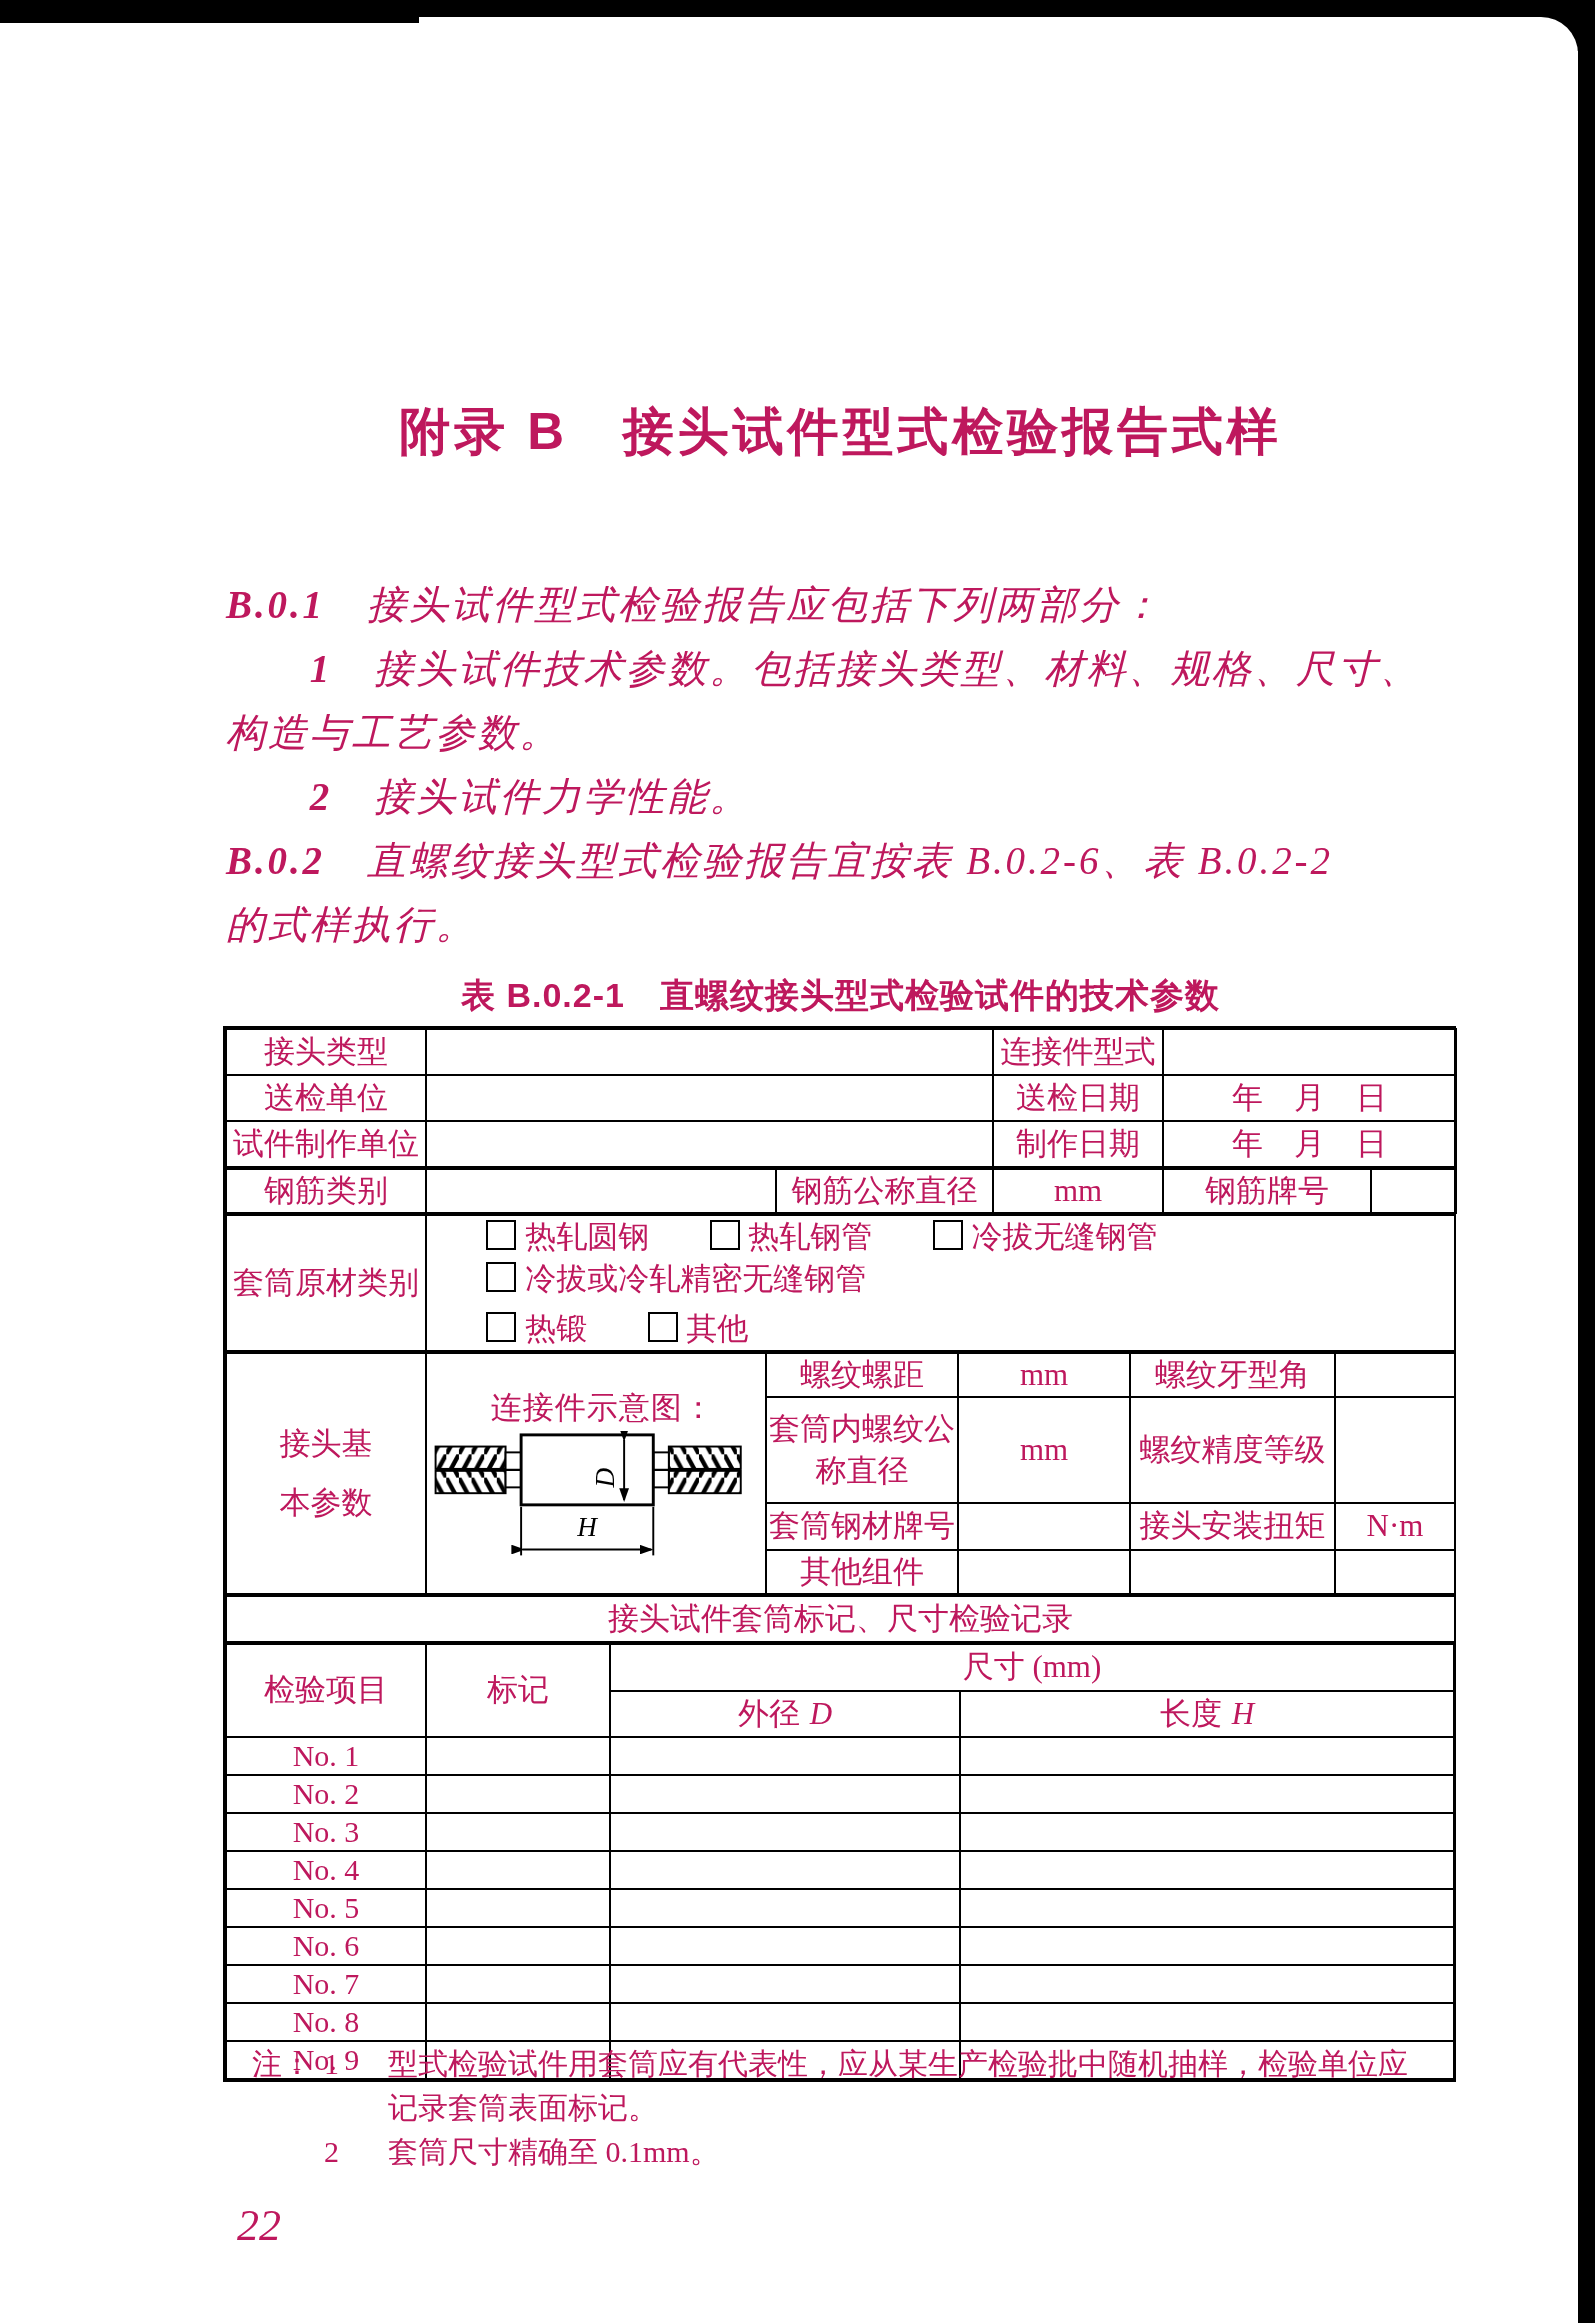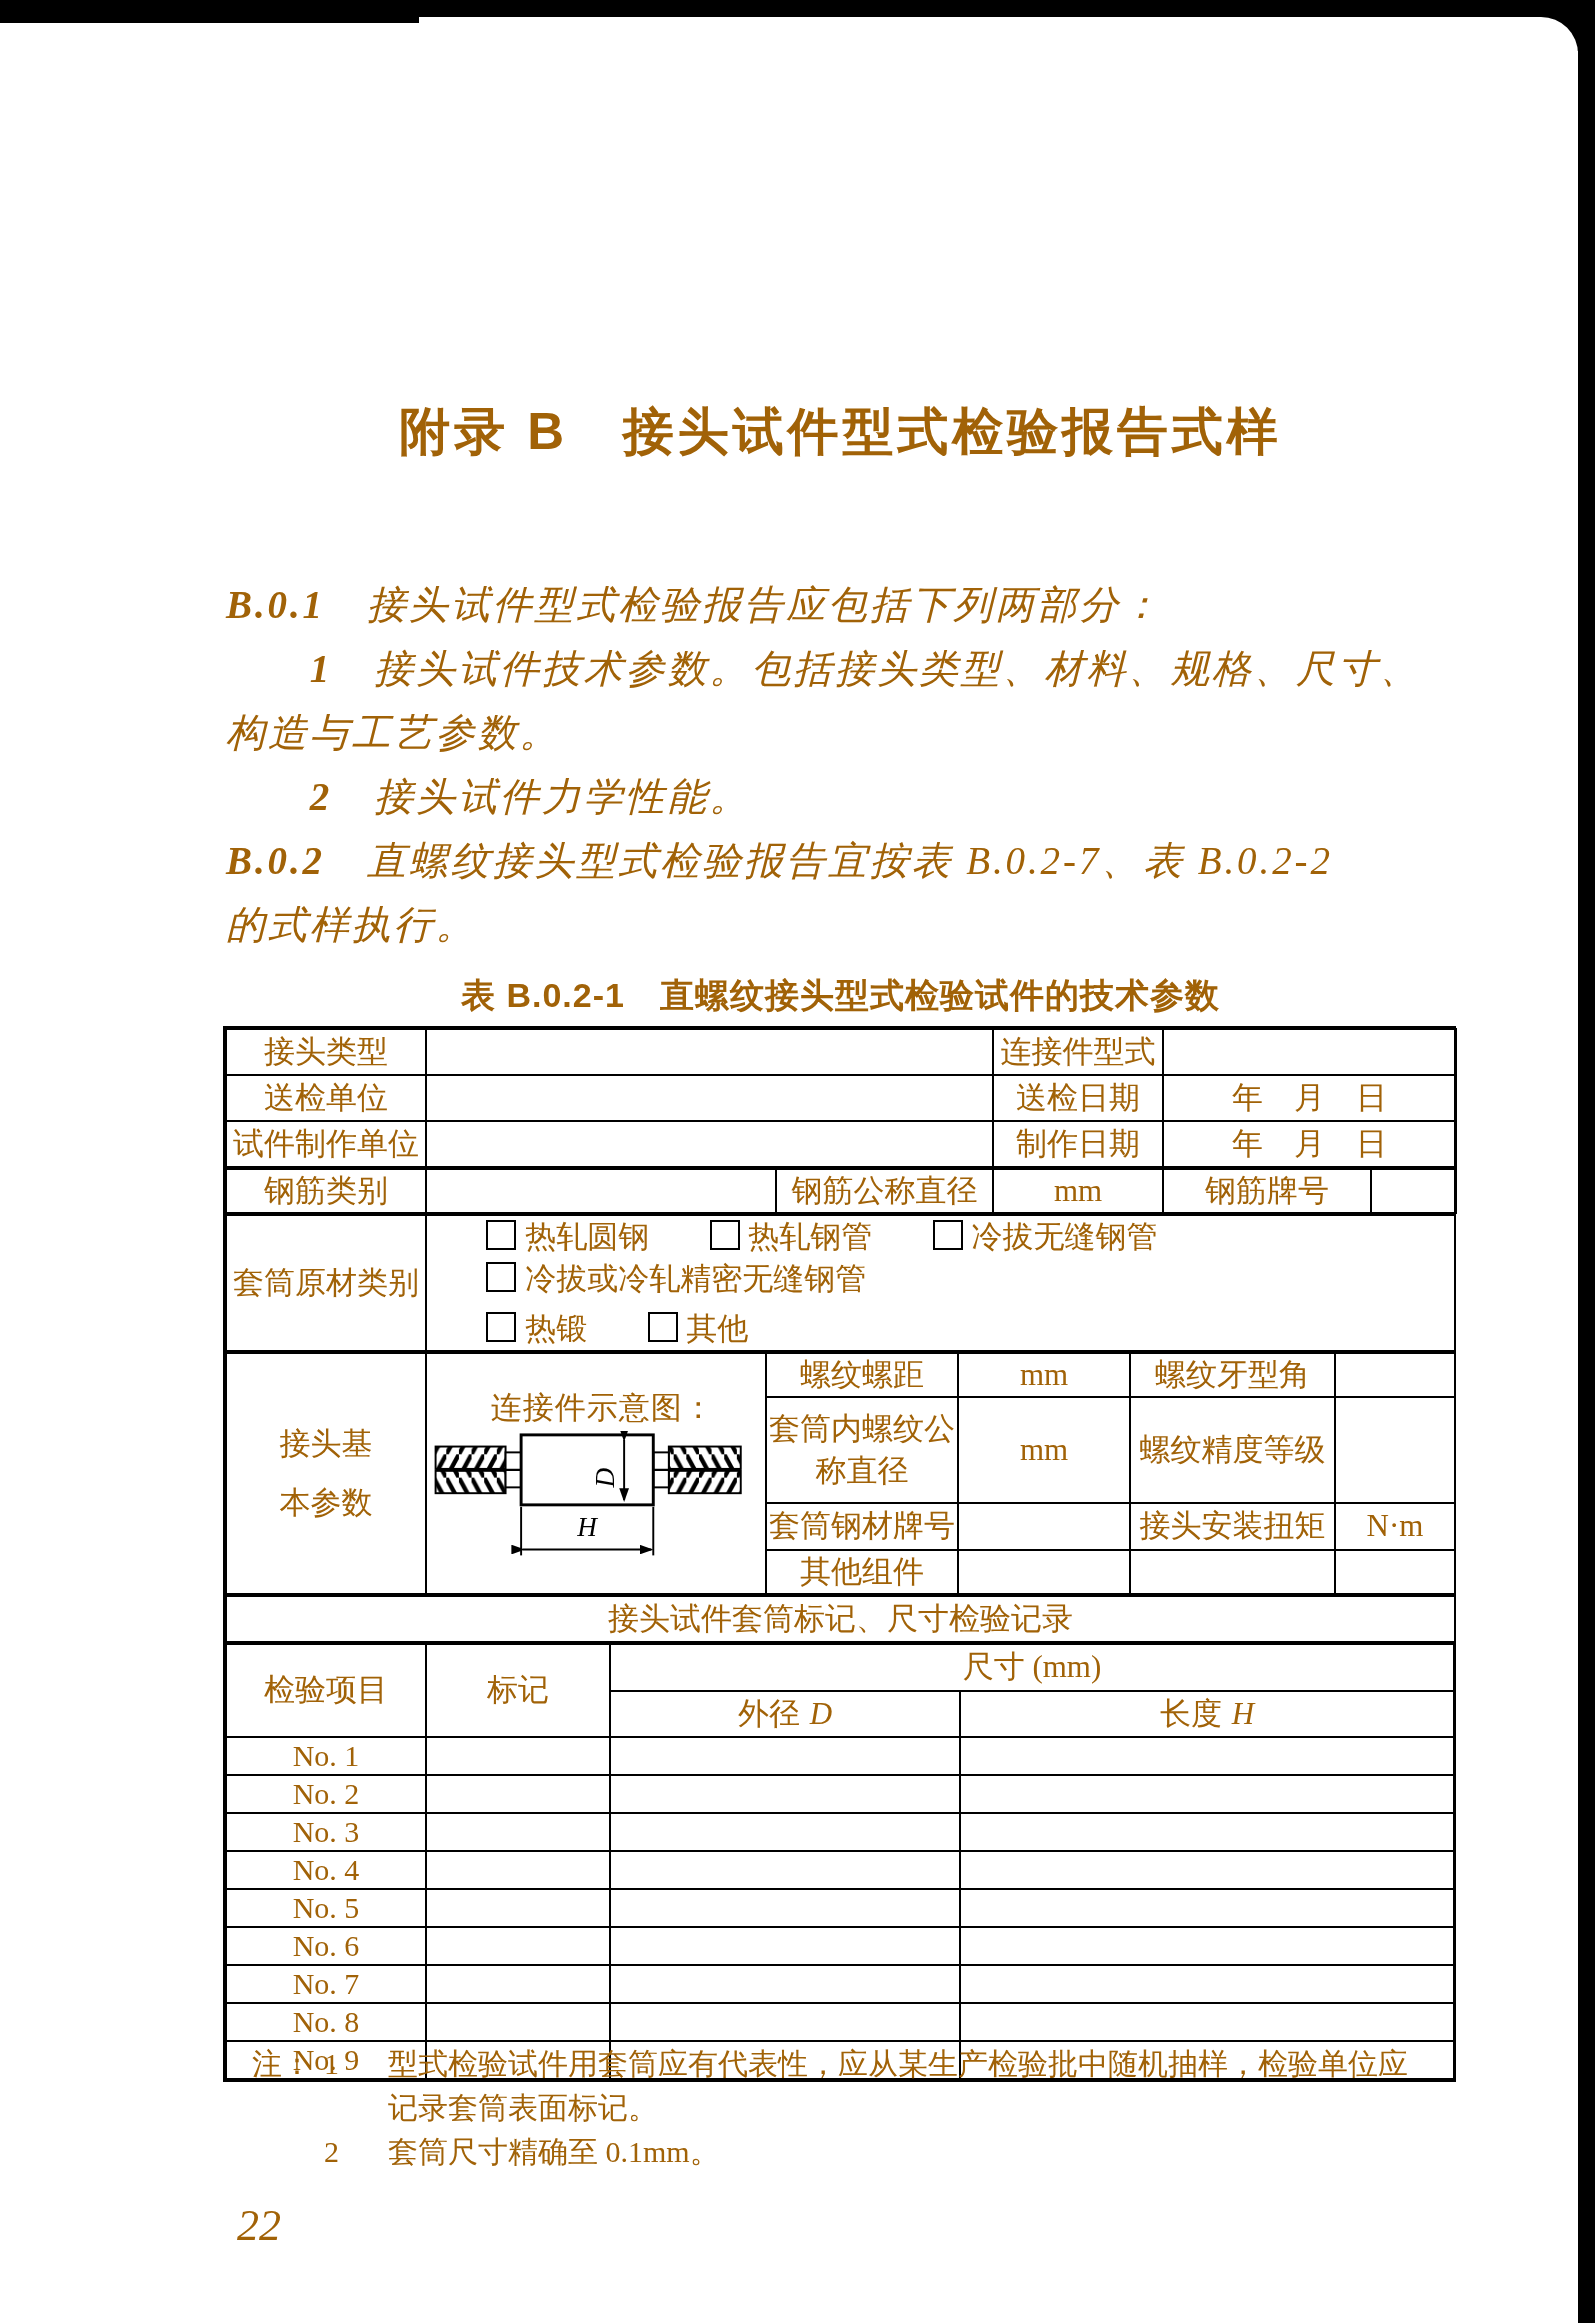--- a/index.html
+++ b/index.html
@@ -1,17 +1,17 @@
 <!DOCTYPE html>
 <html><head>
 <meta charset="utf-8">
 <style>
   html,body{margin:0;padding:0;background:#e8e8e8;}
   .page{position:relative;width:1596px;height:2323px;background:#ffffff;overflow:hidden;
-        font-family:"Liberation Serif","DejaVu Serif",serif;color:#a16207;}
+        font-family:"Liberation Serif","DejaVu Serif",serif;color:#be185d;}
   
   .band-top{position:absolute;left:0;top:0;width:1556px;height:16.6px;background:#000;}
   .band-top2{position:absolute;left:0;top:0;width:419px;height:23.4px;background:#000;}
   .strip-right{position:absolute;right:0;top:0;width:18.5px;height:2323px;background:#000;}
   .corner-tr{position:absolute;right:0;top:0;width:86px;height:51px;background:#000;}
   .corner-tr-mask{position:absolute;right:18.5px;top:16.6px;width:70px;height:37px;background:#fff;
         border-top-right-radius:45px;}
   
   .doc-title{position:absolute;left:226px;top:398px;width:1229px;text-align:center;
         font-family:"Liberation Sans","DejaVu Sans",sans-serif;
@@ -66,21 +66,21 @@
   <div class="corner-tr-mask"></div>
   <div class="strip-right"></div>
 
   <div class="doc-title">附录 B　接头试件型式检验报告式样</div>
 
   <div class="body-block">
     <div class="body-line"><b class="plabel">B.0.1</b><span>　接头试件型式检验报告应包括下列两部分：</span></div>
     <div class="body-line"><b class="plabel">　　1</b><span>　接头试件技术参数。包括接头类型、材料、规格、尺寸、</span></div>
     <div class="body-line"><span>构造与工艺参数。</span></div>
     <div class="body-line"><b class="plabel">　　2</b><span>　接头试件力学性能。</span></div>
-    <div class="body-line"><b class="plabel">B.0.2</b><span>　直螺纹接头型式检验报告宜按表 B.0.2-7、表 B.0.2-2</span></div>
+    <div class="body-line"><b class="plabel">B.0.2</b><span>　直螺纹接头型式检验报告宜按表 B.0.2-6、表 B.0.2-2</span></div>
     <div class="body-line"><span>的式样执行。</span></div>
   </div>
 
   <div class="tbl-caption">表 B.0.2-1　直螺纹接头型式检验试件的技术参数</div>
 
   <div class="tbl-wrap">
 
     <table>
       <colgroup>
           <col style="width:200px">

